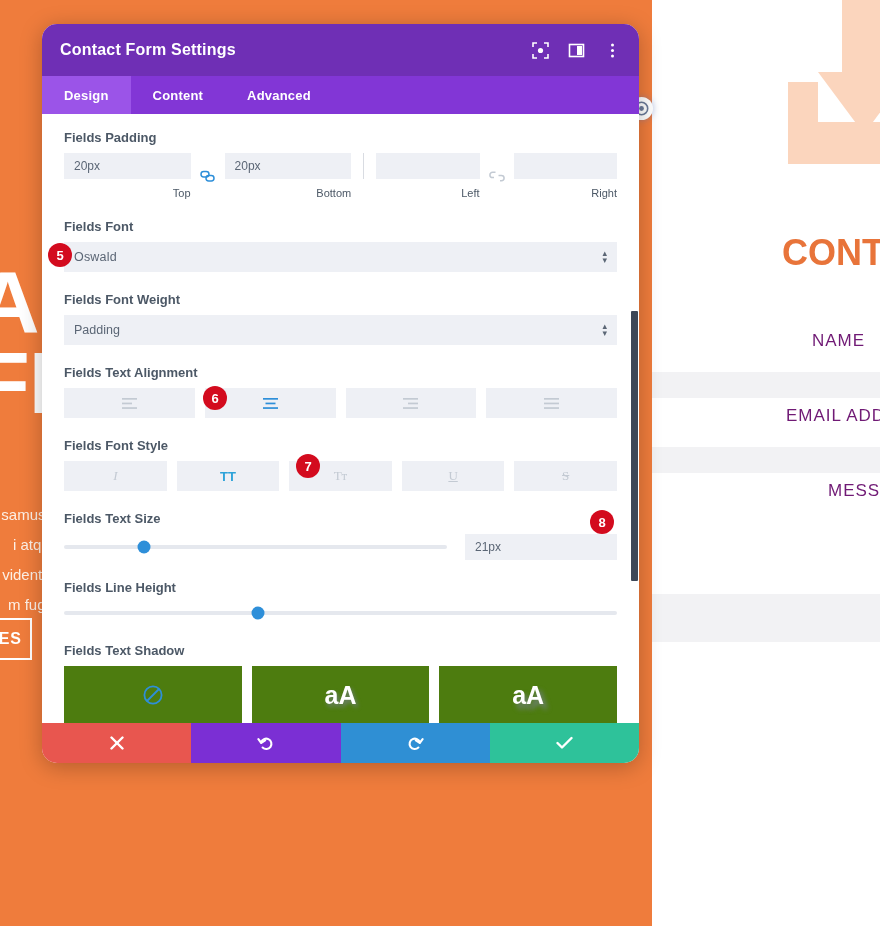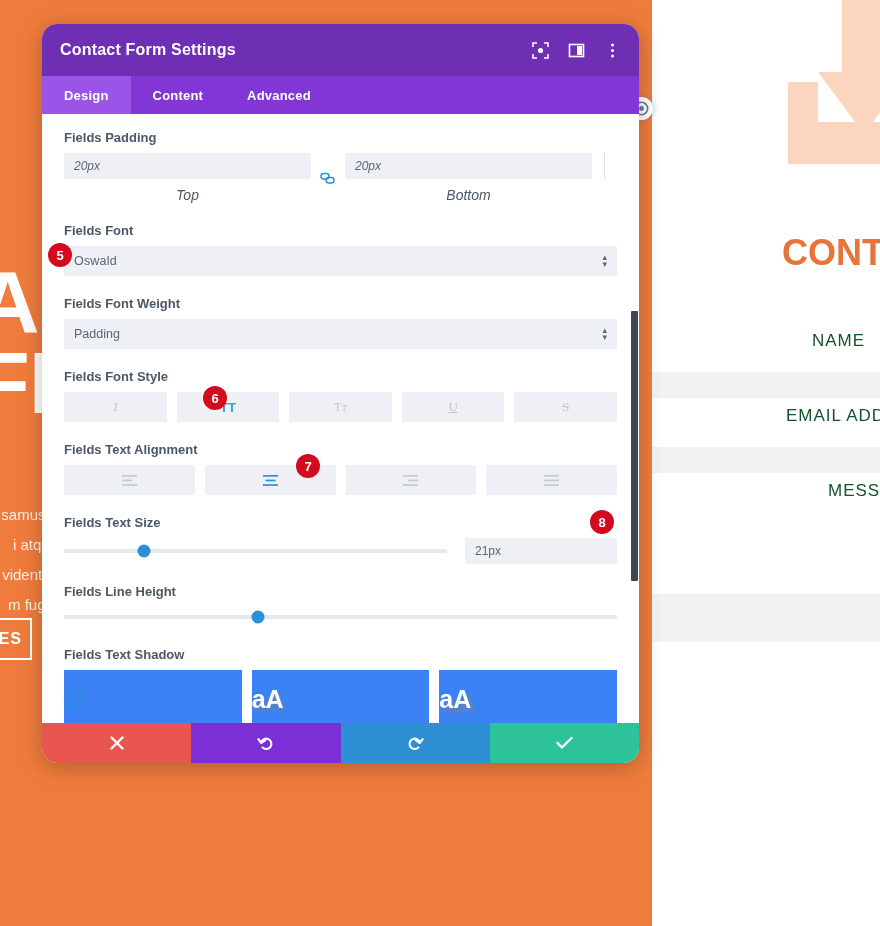--- a/index.html
+++ b/index.html
@@ -63,21 +63,21 @@
   }
 
   .bg-contact-title {
     position: absolute; left: 782px; top: 232px;
     font-family: "Liberation Sans", sans-serif;
     font-weight: bold; font-size: 36px; color: #e8743a;
     letter-spacing: 0px; white-space: nowrap;
   }
   .bg-flabel {
     position: absolute;
-    font-size: 17px; color: #14532d; letter-spacing: 1px; white-space: nowrap;
+    font-size: 17px; color: #701a75; letter-spacing: 1px; white-space: nowrap;
     font-weight: normal;
   }
   .bg-finput {
     position: absolute; left: 652px; height: 26px;
     background: #f2f2f4; width: 228px;
   }
   .bg-msgbox {
     position: absolute; left: 652px; width: 228px; height: 48px; background: #f2f2f4;
   }
 
@@ -138,31 +138,31 @@
     background: #3d4757; border-radius: 1px;
   }
 
   .field-label {
     font-size: 13px; color: #4c5866; font-weight: bold;
     margin-bottom: 8px; margin-top: 0;
   }
   .group { margin-bottom: 20px; position: relative; }
 
   
-  .pad-row { display: flex; align-items: flex-start; font-style: italic; }
+  .pad-row { display: flex; align-items: flex-start; }
   .pad-half { display: flex; align-items: center; flex: 1 1 auto; }
   .pad-cell { flex: 1 1 0; }
   .inp {
     height: 26px; background: #eef0f5; border: none; width: 100%;
     font-size: 12px; color: #5b6675; padding: 0 10px;
     display: flex; align-items: center;
     font-family: "Liberation Sans", sans-serif;
   }
   .inp.placeholder { color: #b9c0ca; }
-  .pad-cap { text-align: center; font-size: 14px; color: #4c5866; margin-top: 8px; }
+  .pad-cap { text-align: right; font-size: 11px; color: #4c5866; margin-top: 8px; }
   .linkico { width: 34px; display: flex; align-items: center; justify-content: center; cursor: pointer; }
   .vdivider { width: 1px; background: #d9dce2; height: 26px; margin: 0 12px; }
 
   
   .select {
     height: 30px; background: #eef0f5; display: flex; align-items: center;
     padding: 0 10px; position: relative; cursor: pointer;
   }
   .select .val { font-size: 12.5px; color: #5b6675; flex: 1 1 auto; }
   .select.oswald .val { font-family: "Liberation Sans", sans-serif; font-size: 12.5px; letter-spacing:0.2px; }
@@ -185,22 +185,22 @@
   .slider-track { height: 4px; background: #e5e8ee; width: 100%; border-radius: 2px; }
   .slider-thumb {
     position: absolute; width: 13px; height: 13px; border-radius: 50%;
     background: #2e8fd9; top: 50%; transform: translate(-50%, -50%); cursor: pointer;
   }
   .slider-val { width: 152px; flex: 0 0 152px; }
 
   
   .shadow-grid { display: grid; grid-template-columns: repeat(3, 1fr); gap: 10px; }
   .shadow-cell {
-    height: 58px; background: #3b82f6;
-    display: flex; align-items: center; justify-content: flex-start; cursor: pointer;
+    height: 58px; background: #4d7c0f;
+    display: flex; align-items: center; justify-content: center; cursor: pointer;
   }
   .sh-txt { font-size: 25px; font-weight: bold; color: #ffffff; font-family: "Liberation Sans", sans-serif; }
   .sh1 { text-shadow: 2px 3px 4px rgba(120,130,150,0.75); }
   .sh2 { text-shadow: 4px 5px 5px rgba(120,130,150,0.8); }
   .sh3 { text-shadow: -2px 3px 4px rgba(120,130,150,0.75); }
   .sh4 { text-shadow: 0px 4px 2px rgba(100,112,132,0.9); }
   .sh5 { text-shadow: 3px 4px 1px rgba(100,112,132,0.9); }
 
   
   .modal-footer { height: 40px; display: flex; flex: 0 0 auto; }
@@ -310,57 +310,52 @@
                   <rect x="1" y="1.5" width="8" height="5.5" rx="2.7" fill="none" stroke="#2e8fd9" stroke-width="1.5"></rect>
                   <rect x="6" y="5.5" width="8" height="5.5" rx="2.7" fill="none" stroke="#2e8fd9" stroke-width="1.5"></rect>
                 </svg>
               </div>
               <div class="pad-cell">
                 <div class="inp">20px</div>
                 <div class="pad-cap">Bottom</div>
               </div>
             </div>
             <div class="vdivider"></div>
+            <div class="pad-half">
+              <div class="pad-cell">
+                <div class="inp placeholder"></div>
+                <div class="pad-cap">Left</div>
+              </div>
+              <div class="linkico">
+                <svg width="16" height="13" viewBox="0 0 16 13">
+                  <path d="M6.5 2.2 H3.6 a2.7 2.7 0 0 0 0 5.4 H5" fill="none" stroke="#c3cad3" stroke-width="1.5"></path>
+                  <path d="M9.5 5.4 H12.4 a2.7 2.7 0 0 1 0 5.4 H11" fill="none" stroke="#c3cad3" stroke-width="1.5"></path>
+                </svg>
+              </div>
+              <div class="pad-cell">
+                <div class="inp placeholder"></div>
+                <div class="pad-cap">Right</div>
+              </div>
+            </div>
           </div>
         </div>
 
         <div class="group">
           <div class="field-label">Fields Font</div>
           <div class="select oswald">
             <span class="val">Oswald</span>
             <span class="arrows">▴<br>▾</span>
           </div>
         </div>
 
         <div class="group">
           <div class="field-label">Fields Font Weight</div>
           <div class="select">
             <span class="val">Padding</span>
             <span class="arrows">▴<br>▾</span>
-          </div>
-        </div>
-
-        <div class="group">
-          <div class="field-label">Fields Font Style</div>
-          <div class="btn-group">
-            <div class="igbtn">
-              <span class="glyph" style="font-style:italic">I</span>
-            </div>
-            <div class="igbtn">
-              <span class="glyph active" style="font-weight:bold;font-family:'Liberation Sans',sans-serif">TT</span>
-            </div>
-            <div class="igbtn">
-              <span class="glyph">Tт</span>
-            </div>
-            <div class="igbtn">
-              <span class="glyph" style="text-decoration:underline">U</span>
-            </div>
-            <div class="igbtn">
-              <span class="glyph" style="text-decoration:line-through">S</span>
-            </div>
           </div>
         </div>
 
         <div class="group">
           <div class="field-label">Fields Text Alignment</div>
           <div class="btn-group">
             <div class="igbtn">
               <svg width="15" height="11" viewBox="0 0 15 11">
                 <rect x="0" y="0" width="15" height="1.7" fill="#c3cad3"></rect>
                 <rect x="0" y="4.6" width="10" height="1.7" fill="#c3cad3"></rect>
@@ -380,20 +375,41 @@
                 <rect x="5" y="4.6" width="10" height="1.7" fill="#c3cad3"></rect>
                 <rect x="0" y="9.2" width="15" height="1.7" fill="#c3cad3"></rect>
               </svg>
             </div>
             <div class="igbtn">
               <svg width="15" height="11" viewBox="0 0 15 11">
                 <rect x="0" y="0" width="15" height="1.7" fill="#c3cad3"></rect>
                 <rect x="0" y="4.6" width="15" height="1.7" fill="#c3cad3"></rect>
                 <rect x="0" y="9.2" width="15" height="1.7" fill="#c3cad3"></rect>
               </svg>
+            </div>
+          </div>
+        </div>
+
+        <div class="group">
+          <div class="field-label">Fields Font Style</div>
+          <div class="btn-group">
+            <div class="igbtn">
+              <span class="glyph" style="font-style:italic">I</span>
+            </div>
+            <div class="igbtn">
+              <span class="glyph active" style="font-weight:bold;font-family:'Liberation Sans',sans-serif">TT</span>
+            </div>
+            <div class="igbtn">
+              <span class="glyph">Tт</span>
+            </div>
+            <div class="igbtn">
+              <span class="glyph" style="text-decoration:underline">U</span>
+            </div>
+            <div class="igbtn">
+              <span class="glyph" style="text-decoration:line-through">S</span>
             </div>
           </div>
         </div>
 
         <div class="group">
           <div class="field-label">Fields Text Size</div>
           <div class="slider-row">
             <div class="slider-wrap">
               <div class="slider-track"></div>
               <div class="slider-thumb" style="left:21%"></div>

